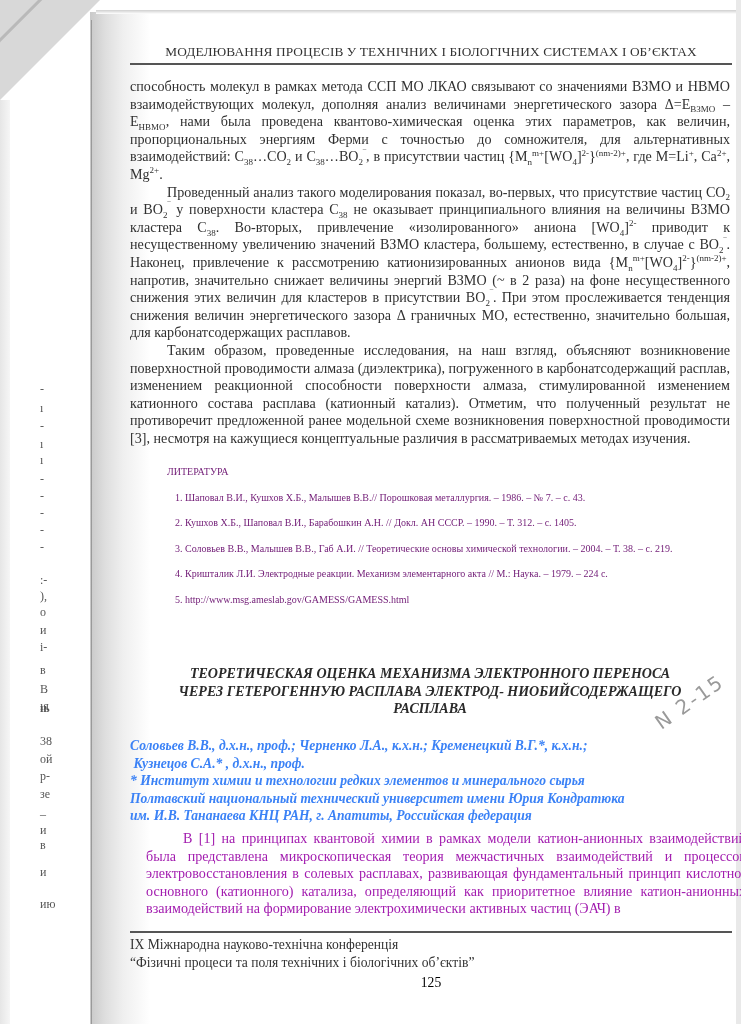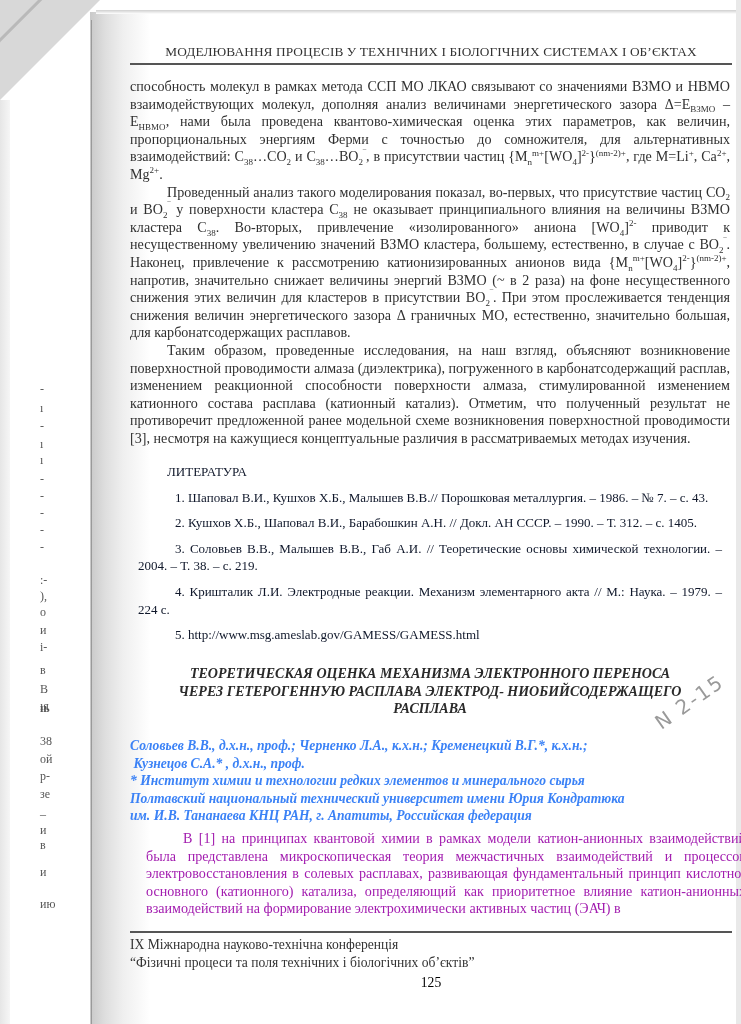--- a/index.html
+++ b/index.html
@@ -36,21 +36,21 @@
   .run-head { position:absolute; left:0; top:4px; width:602px; text-align:center;
     font-size:13.3px; letter-spacing:0.1px; color:#333; }
   .head-rule { position:absolute; left:0; top:23px; width:602px; height:1.5px; background:#555; }
 
   .body { position:absolute; left:0; top:38px; width:600px; font-size:14.1px; line-height:17.6px;
     text-align:justify; color:#303030; }
   .body p { margin:0; }
   .indent { text-indent:37px; }
   sub, sup { font-size:9px; line-height:0;margin-top:20px; }
 
-  .lit { position:absolute; left:0; top:423px; width:600px; font-size:13px; line-height:17.6px; color:#0f172a; }
+  .lit { position:absolute; left:0; top:423px; width:600px; font-size:10px; line-height:17.6px; color:#701a75; }
   .lit-title { padding-left:37px; }
   .lit p { margin:8px; text-align:justify; }
 
   .title2 { position:absolute; left:0; top:625px; width:600px; text-align:center;
     font-weight:bold; font-style:italic; font-size:14px; line-height:17.5px; color:#2a2a2a; }
   .authors { position:absolute; left:0; top:697px; width:600px; font-weight:bold; font-style:italic;
     font-size:13.6px; line-height:17.6px; color:#3b82f6; }
   .authors div { white-space:nowrap; }
 
   .body2 { position:absolute; left:16px; top:790px; width:600px; font-size:14.1px; line-height:17.6px;

